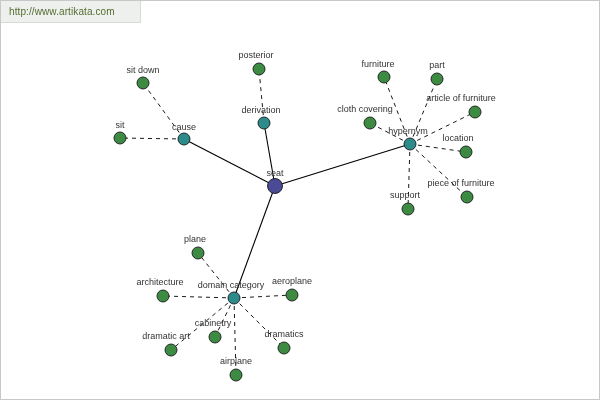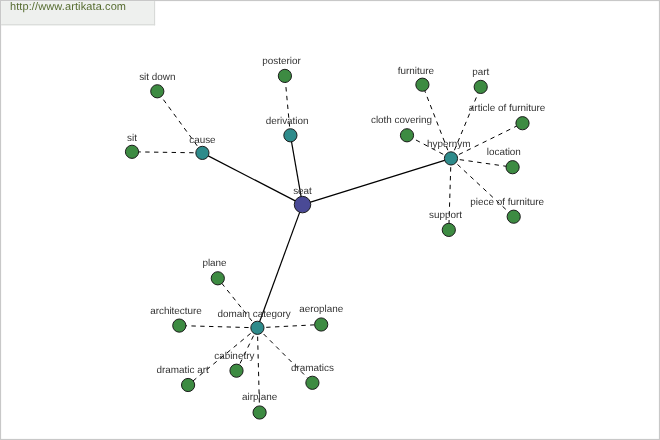--- a/index.html
+++ b/index.html
@@ -23,20 +23,21 @@
     position: absolute;
     left: 0;
     top: 0;
     width: 140px;
     height: 22px;
     background: #eef0ee;
     border-bottom: 1px solid #d8dad8;
     border-right: 1px solid #d8dad8;
     box-sizing: border-box;
     display: flex;
+    align-items: center;
     padding-left: 8px;
   }
   #url-text {
     font-size: 10px;
     color: #556b2f;
     letter-spacing: 0.1px;
     white-space: nowrap;
   }
   #graph-svg {
     position: absolute;

